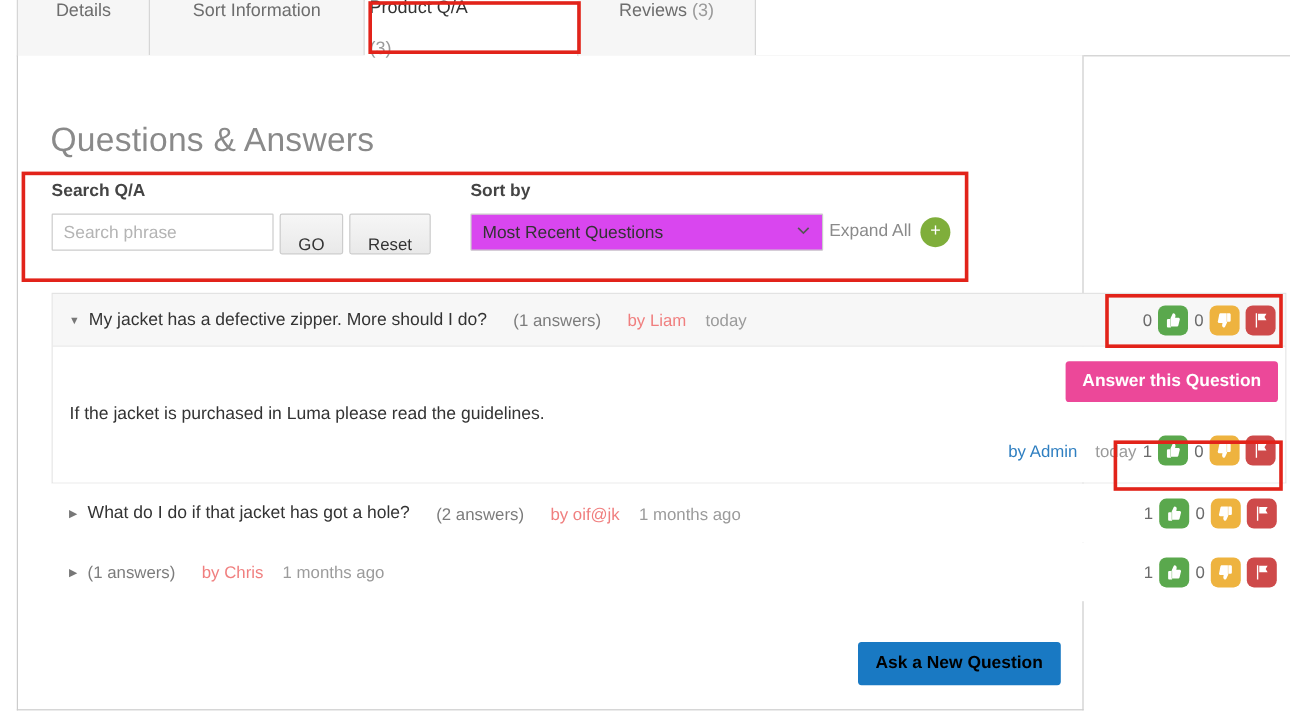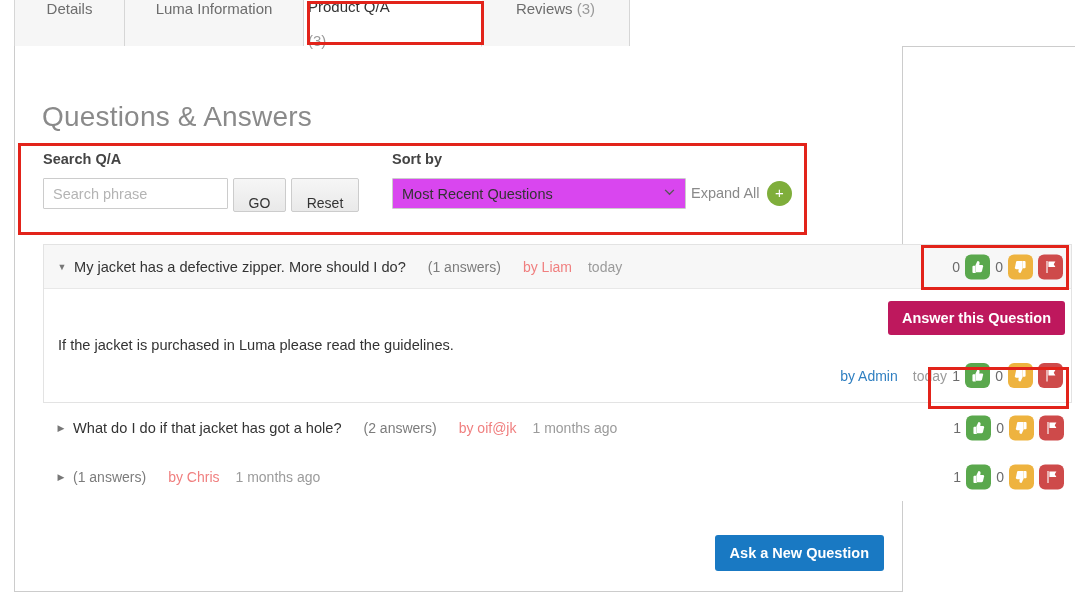--- a/index.html
+++ b/index.html
@@ -226,21 +226,21 @@
 
   .qbody {
     position: relative;
     background: #ffffff;
     padding: 0;
     min-height: 113px;
   }
   .answer-btn {
     position: absolute;
     right: 6px; top: 12px;
-    background: #be185d;
+    background: #ec4899;
     color: #ffffff;
     font-size: 14.5px;
     font-weight: bold;
     border: none;
     border-radius: 3px;
     padding: 9px 14px;
     cursor: pointer;
     font-family: "Liberation Sans", sans-serif;
   }
   .answer-text {
@@ -256,41 +256,41 @@
     align-items: center;
     gap: 5px;
   }
   .answer-by   { font-size: 14px; color: #2f7fc1; margin-right: 10px; }
   .answer-date { font-size: 14px; color: #9b9b9b; margin-right: 0px; }
 
   .ask-btn {
     position: absolute;
     right: 18px; bottom: 20px;
     background: #1979c3;
-    color: #ffffff;
+    color: #000000;
     font-size: 14.5px;
     font-weight: bold;
     border: none;
     border-radius: 3px;
     padding: 10px 15px;
     cursor: pointer;
     font-family: "Liberation Sans", sans-serif;
   }
 </style>
 </head>
 <body>
 
 <div class="page">
 
   <div class="tabstrip">
     <div class="tab first" style="width:111px;">
       <span>Details</span>
     </div>
     <div class="tab" style="width:179px;">
-      <span>Luma Information</span>
+      <span>Sort Information</span>
     </div>
     <div class="tab active" style="width:178px;">
       <span>Product Q/A</span>&nbsp;<span class="count">(3)</span>
     </div>
     <div class="tab" style="width:148px;">
       <span>Reviews</span>&nbsp;<span class="count">(3)</span>
     </div>
   </div>
 
   <div class="annot" style="left:307px; top:1px; width:177px; height:44px;"></div>

